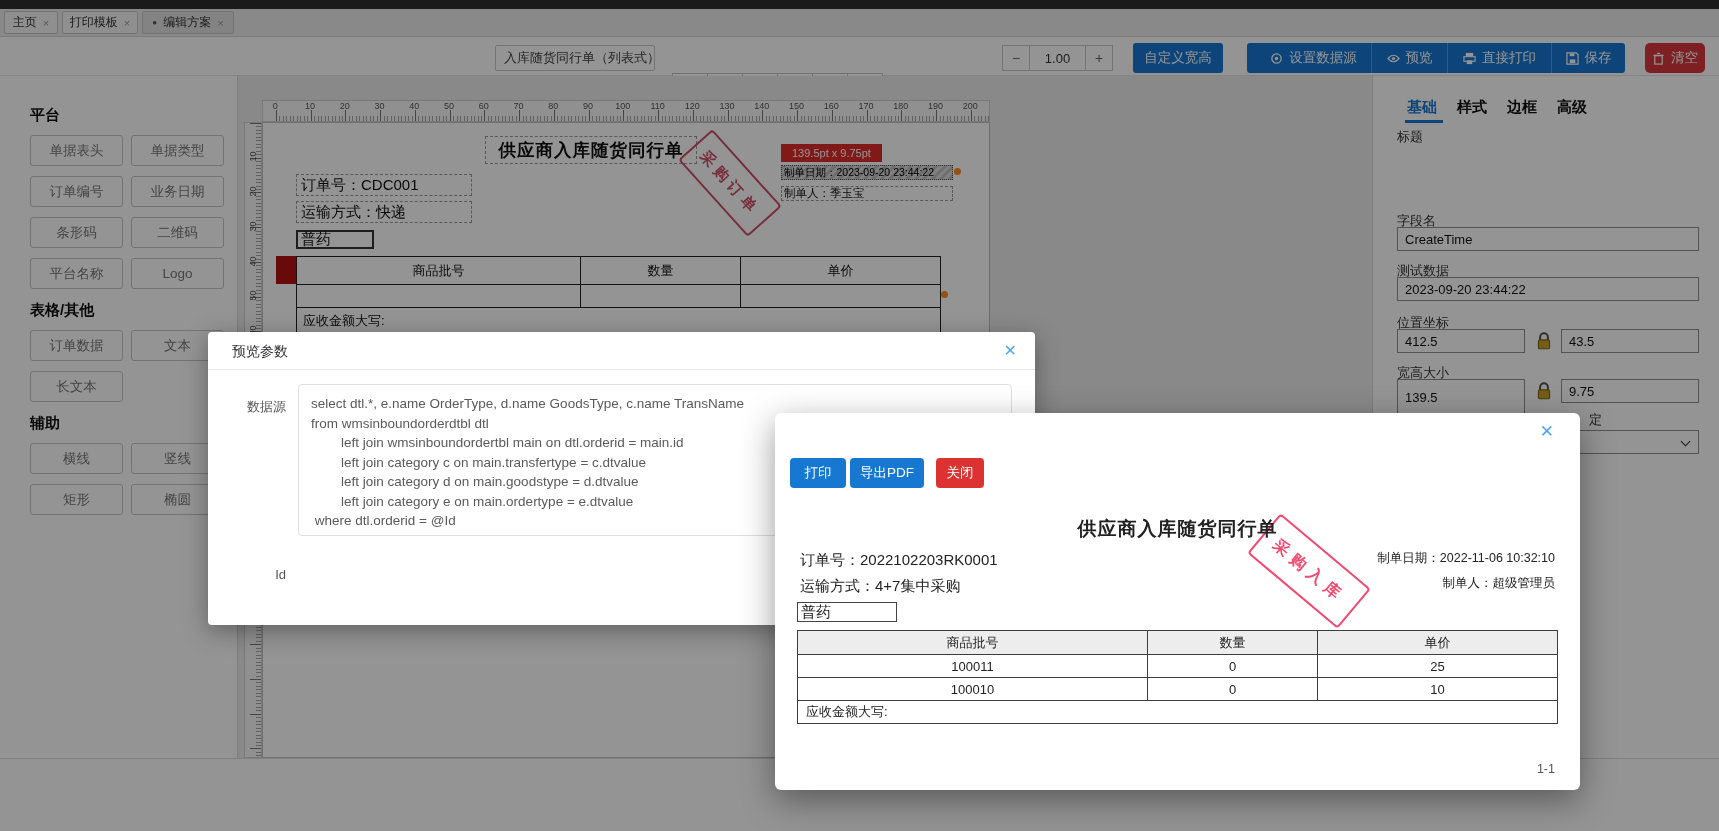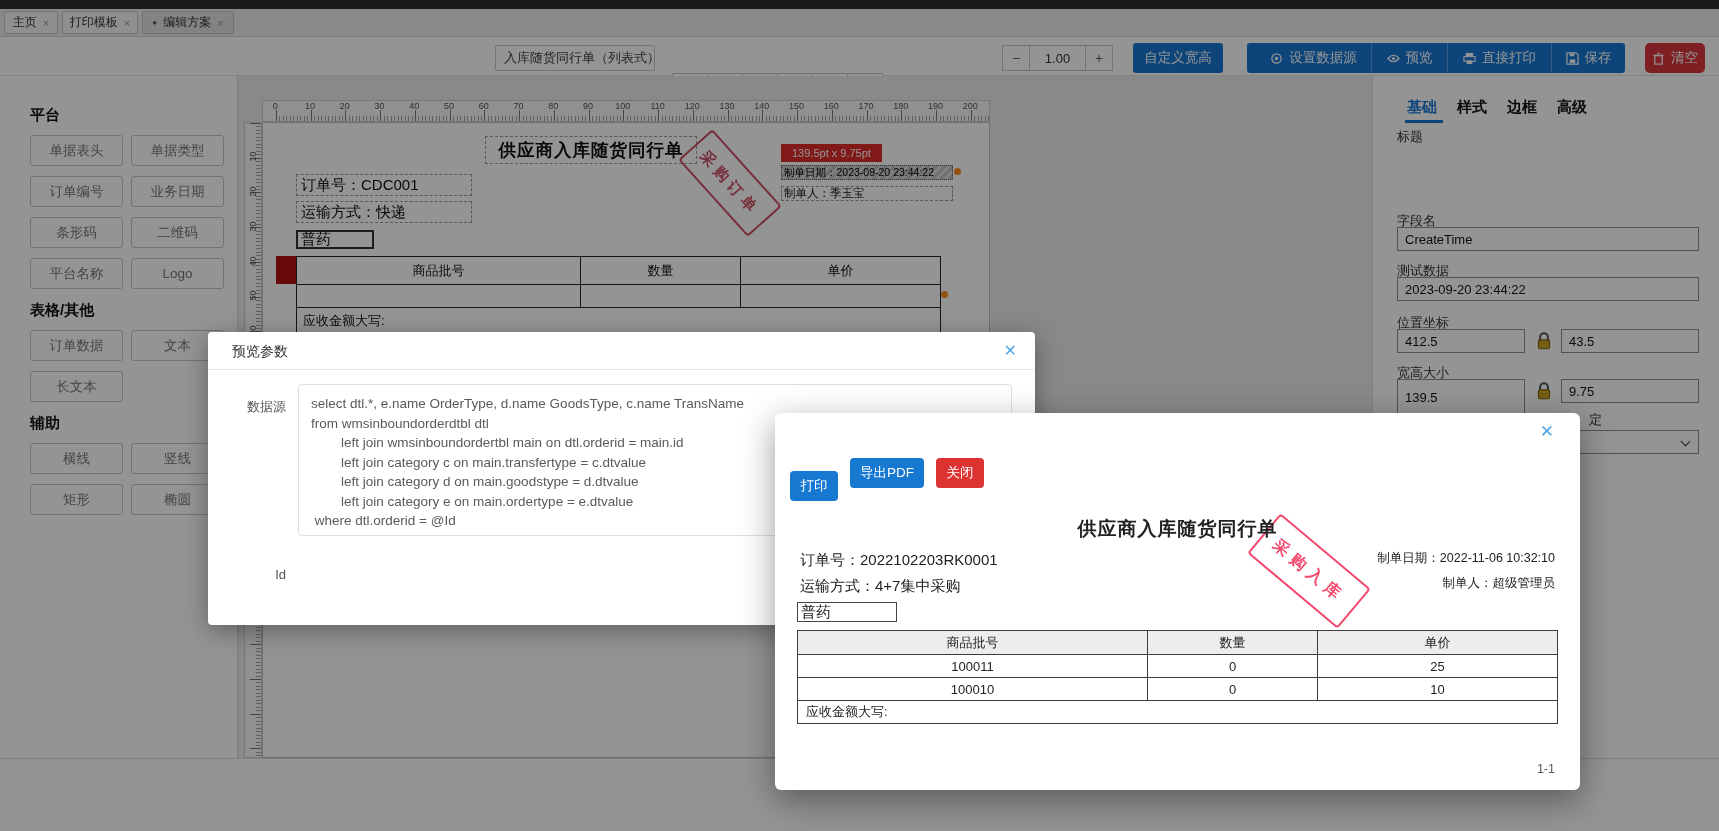--- a/index.html
+++ b/index.html
@@ -361,21 +361,21 @@
         left join wmsinboundordertbl main on dtl.orderid = main.id
         left join category c on main.transfertype = c.dtvalue
         left join category d on main.goodstype = d.dtvalue
         left join category e on main.ordertype = e.dtvalue
  where dtl.orderid = @Id</div>
   <div class="m1label" style="left:30px;top:235px;">Id</div>
 </div>
 
 <div class="modal modal2">
   <span class="mclose" style="right:26px;top:10px;font-size:17px;">✕</span>
-  <button class="m2btn" style="left:15px;top:58px;width:48px;background:#1778d2;">打印</button>
+  <button class="m2btn" style="left:15px;top:45px;width:56px;background:#1778d2;">打印</button>
   <button class="m2btn" style="left:75px;top:45px;width:74px;background:#1778d2;">导出PDF</button>
   <button class="m2btn" style="left:161px;top:45px;width:48px;background:#dc3232;">关闭</button>
 
   <div class="stamp stamp2">采购入库</div>
   <div class="pv-title">供应商入库随货同行单</div>
   <div class="pv-meta-l" style="top:138px;">订单号：2022102203RK0001</div>
   <div class="pv-meta-r" style="top:137px;">制单日期：2022-11-06 10:32:10</div>
   <div class="pv-meta-l" style="top:164px;">运输方式：4+7集中采购</div>
   <div class="pv-meta-r" style="top:162px;">制单人：超级管理员</div>
   <div class="pv-drug">普药</div>

